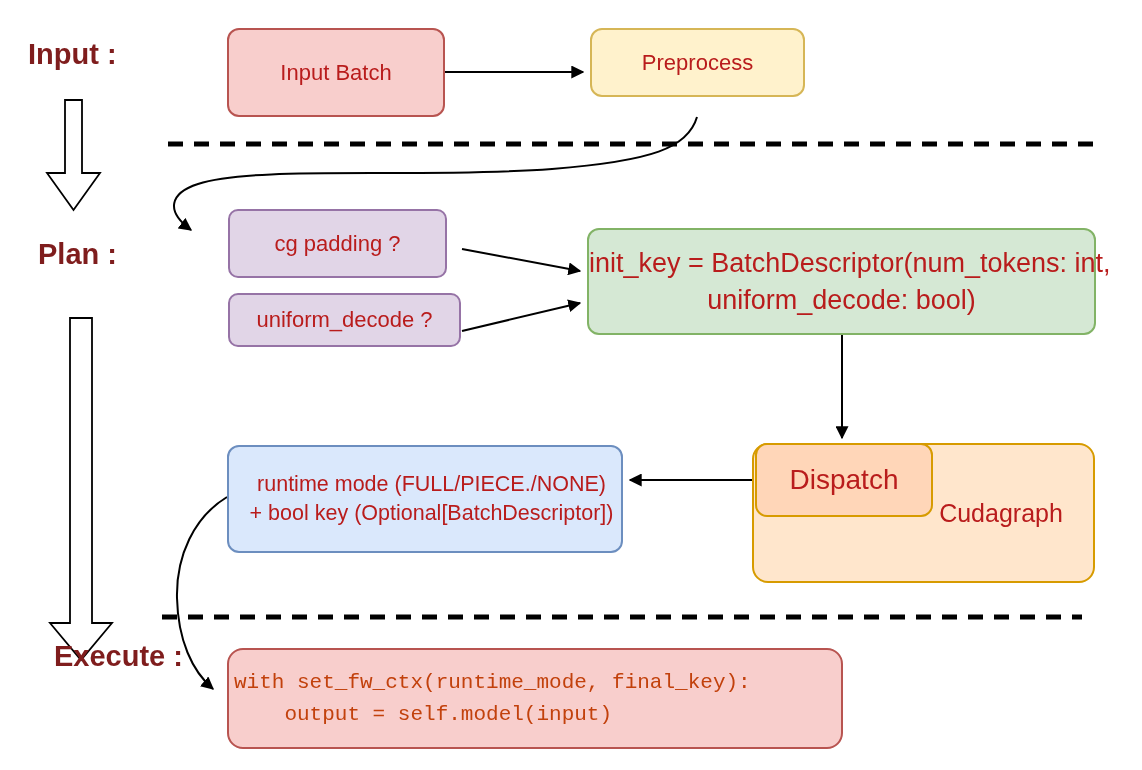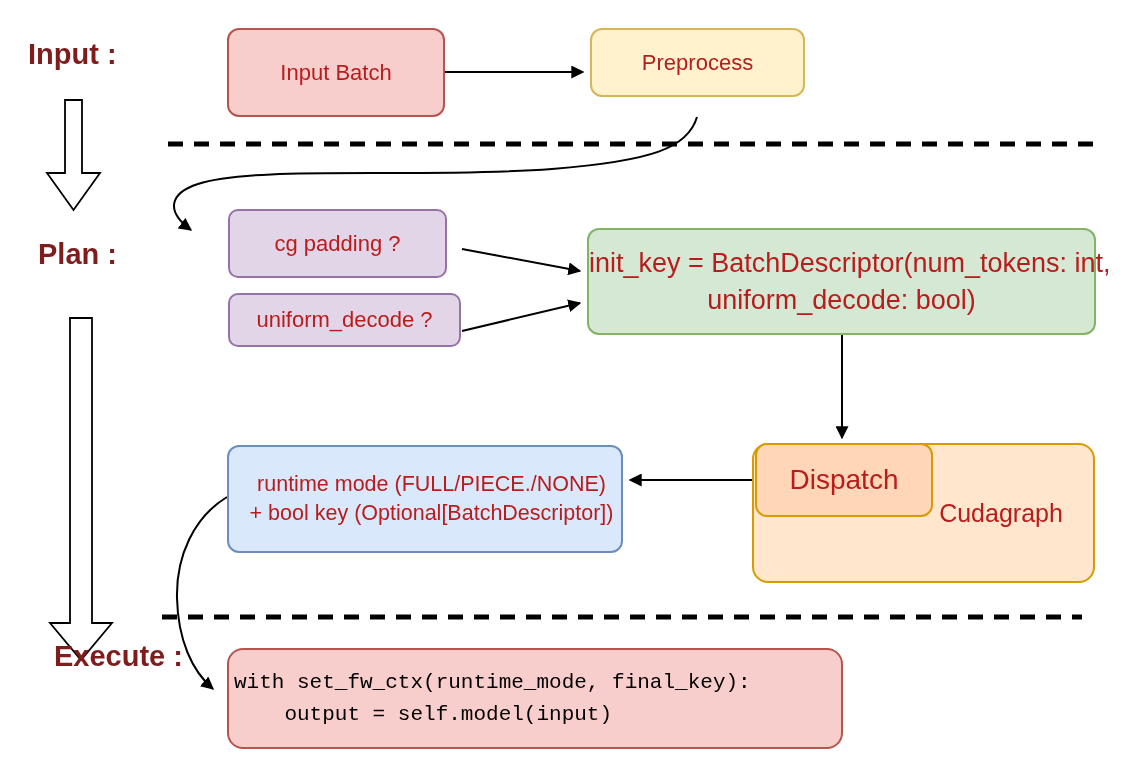--- a/index.html
+++ b/index.html
@@ -50,21 +50,21 @@
   #node-cudagraph      { left: 752px; top: 443px; width: 343px; height: 140px; background: #ffe6cc; border-color: #d79b00; border-radius: 16px; }
   #node-dispatch       { left: 755px; top: 443px; width: 178px; height: 74px;  background: #ffd6b8; border-color: #d79b00; font-size: 28px; }
   #node-runtime        { left: 227px; top: 445px; width: 396px; height: 108px; background: #dae8fc; border-color: #6c8ebf; font-size: 21.5px; padding-left: 13px; }
   #node-execute-code   {
     left: 227px; top: 648px; width: 616px; height: 101px;
     background: #f8cecc; border-color: #b85450; border-radius: 16px;
     align-items: flex-start;
     padding-left: 5px;
     font-family: "Liberation Mono", monospace;
     font-size: 21px;
-    color: #000000;
+    color: #c2410c;
     line-height: 1.5;
   }
   #node-execute-code .nl { white-space: pre; }
 
   .cudagraph-label {
     position: absolute;
     right: 6px;
     top: 50%;
     transform: translateY(-50%);
     width: 172px;

